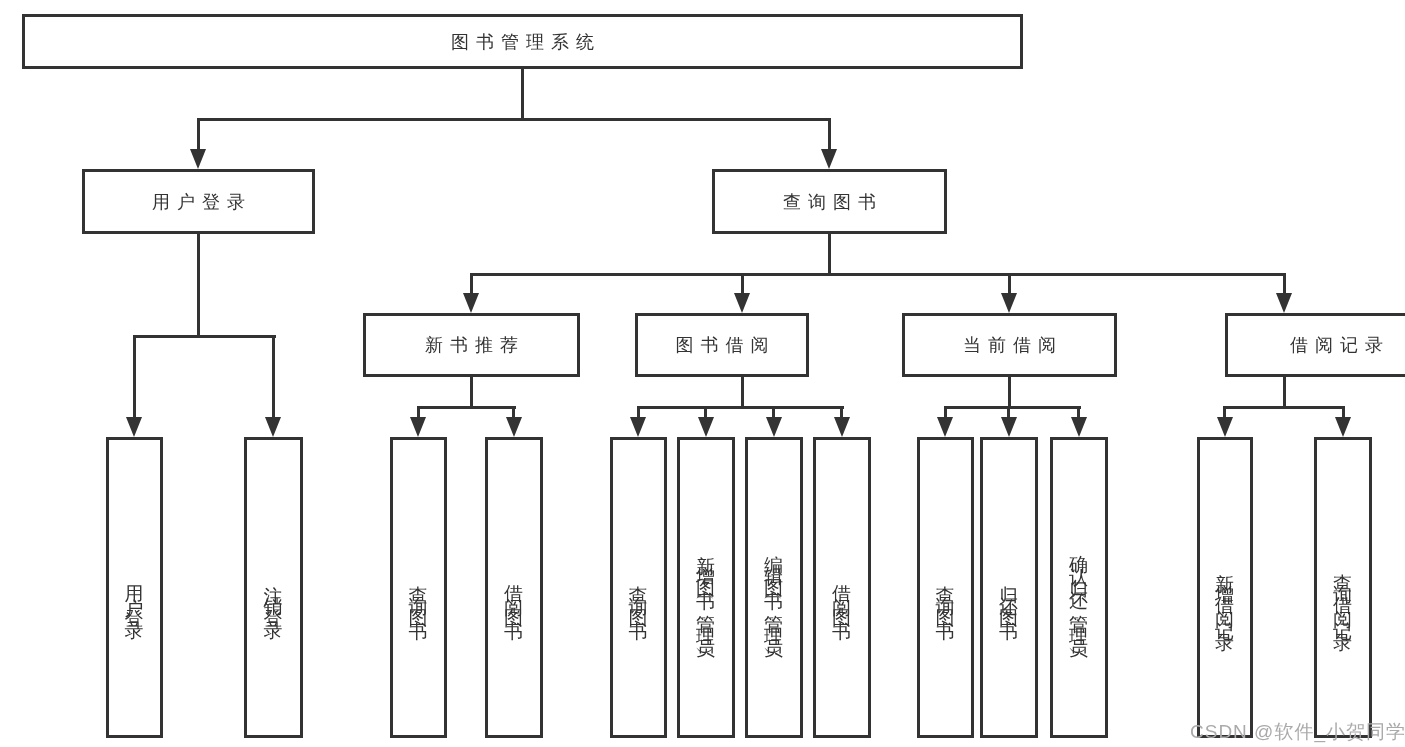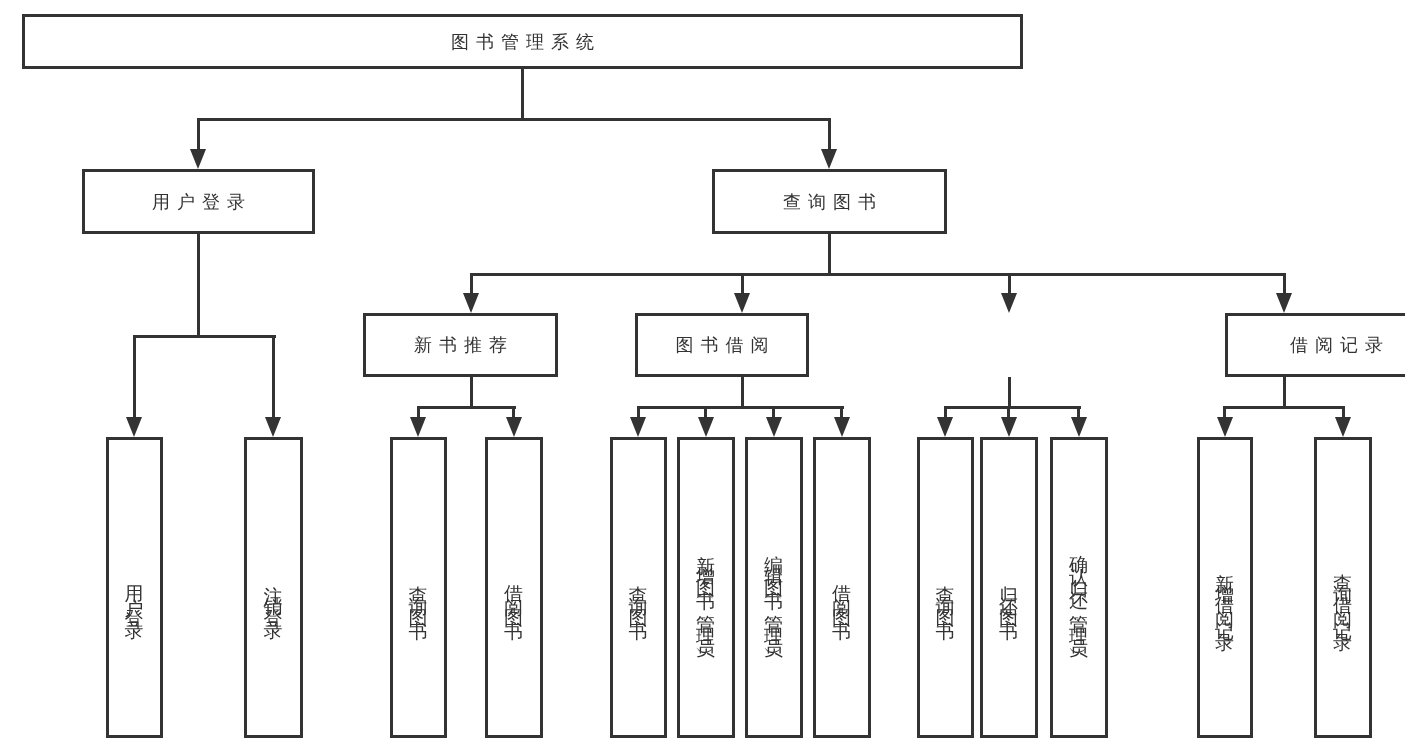--- a/index.html
+++ b/index.html
@@ -91,25 +91,28 @@
   <div class="ln" style="left:470px;top:273px;width:816px;height:3px"></div>
   <div class="ln" style="left:470px;top:273px;width:3px;height:20px"></div>
   <div class="ah" style="left:463px;top:293px"></div>
   <div class="ln" style="left:741px;top:273px;width:3px;height:20px"></div>
   <div class="ah" style="left:734px;top:293px"></div>
   <div class="ln" style="left:1008px;top:273px;width:3px;height:20px"></div>
   <div class="ah" style="left:1001px;top:293px"></div>
   <div class="ln" style="left:1283px;top:273px;width:3px;height:20px"></div>
   <div class="ah" style="left:1276px;top:293px"></div>
 
-  <div class="box h" style="left:363px;top:313px;width:195px;height:64px">
+  <div class="box h" style="left:363px;top:313px;width:217px;height:64px">
     <span>新书推荐</span>
   </div>
   <div class="box h" style="left:635px;top:313px;width:174px;height:64px">
     <span>图书借阅</span>
+  </div>
+  <div class="box h" style="left:902px;top:313px;width:215px;height:64px">
+    <span>当前借阅</span>
   </div>
   <div class="box h" style="left:1225px;top:313px;width:223px;height:64px">
     <span>借阅记录</span>
   </div>
 
   <div class="ln" style="left:470px;top:377px;width:3px;height:29px"></div>
   <div class="ln" style="left:741px;top:377px;width:3px;height:29px"></div>
   <div class="ln" style="left:1008px;top:377px;width:3px;height:29px"></div>
   <div class="ln" style="left:1283px;top:377px;width:3px;height:29px"></div>
 
@@ -181,14 +184,15 @@
     <span>确认归还（管理员）</span>
   </div>
 
   <div class="box v" style="left:1197px;top:437px;width:56px;height:301px">
     <span>新增借阅记录</span>
   </div>
   <div class="box v" style="left:1314px;top:437px;width:58px;height:301px">
     <span>查询借阅记录</span>
   </div>
 
+  <div class="watermark">CSDN @软件_小贺同学</div>
 
 </div>
 
 </body></html>

